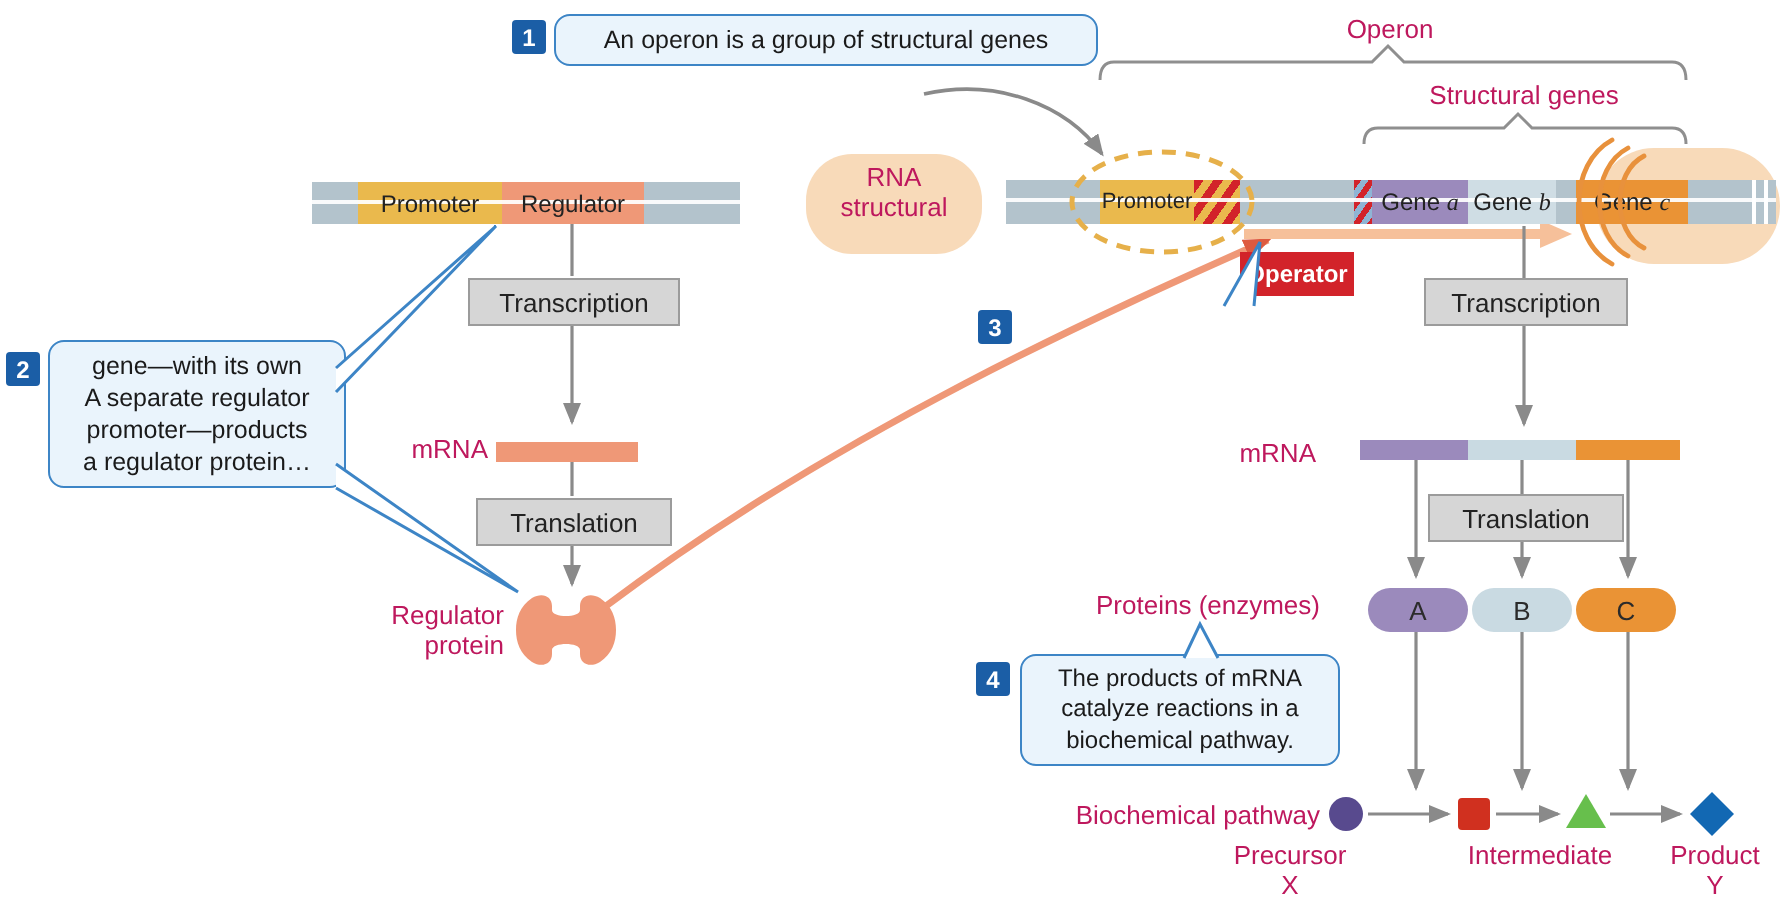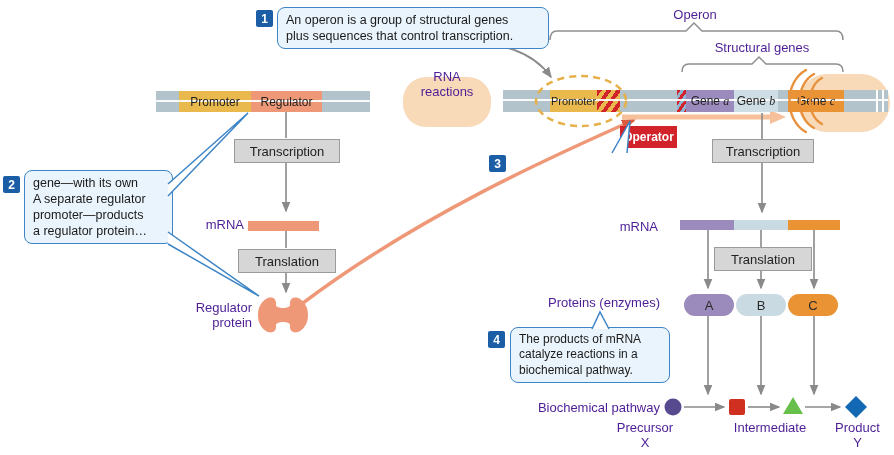--- a/index.html
+++ b/index.html
@@ -1,27 +1,27 @@
 <!DOCTYPE html>
 <html style="--callout_border: #3d85c6; --callout_bg: #eaf4fc; --badge_bg: #1b5ea6; --process_box_bg: #d6d6d6; --process_box_border: #9b9b9b; --dna_gray: #b3c3cc; --promoter_gold: #eab94d; --regulator_salmon: #ef9877; --operator_red: #d2232a; --gene_a_purple: #9b8abc; --gene_b_blue: #cfdde4; --gene_c_orange: #ea9335; --mrna_salmon: #ef9877; --mrna_purple: #9b8abc; --mrna_blue: #c9dae2; --mrna_orange: #ea9335; --polymerase_peach: #f8dab9; --arrow_gray: #8a8a8a; --dashed_gold: #e6b04a; --arc_orange: #e8913c; --salmon_line: #ef9877; --salmon_arrowhead: #de5a3f; --precursor_purple: #584a8e; --intermediate_red: #d0301f; --intermediate_green: #67bf4c; --product_blue: #1268b3;"><head>
 <meta charset="utf-8">
 <style>
   html,body{margin:0;padding:0;background:#fff;}
   .fig{position:relative;width:894px;height:455px;background:#fff;
        font-family:"Liberation Sans","DejaVu Sans",sans-serif;color:#222;overflow:hidden;}
   .layer{position:absolute;left:0;top:0;width:894px;height:455px;}
   .under{z-index:1;} .over{z-index:3;pointer-events:none;}
 
-  .lbl{position:absolute;z-index:2;font-size:13px;color:#4c1d95;line-height:1.15;}
+  .lbl{position:absolute;z-index:2;font-size:13px;color:#be185d;line-height:1.15;}
   .ctr{text-align:center;} .rgt{text-align:right;}
 
   .callout{position:absolute;z-index:2;background:var(--callout_bg,#eaf4fc);
            border:1.6px solid var(--callout_border,#3d85c6);border-radius:8px;
            padding:4px 8px;font-size:12.5px;line-height:1.28;color:#1a1a1a;}
-  .callout span{display:block;}
+  .callout span{display:block;text-align:center;}
   .badge{position:absolute;z-index:2;width:17px;height:17px;background:var(--badge_bg,#1b5ea6);
          color:#fff;font-size:12px;font-weight:bold;display:flex;align-items:center;
          justify-content:center;border-radius:2px;}
 
   .pbox{position:absolute;z-index:2;background:var(--process_box_bg,#d6d6d6);
         border:1px solid var(--process_box_border,#9b9b9b);font-size:13px;
         display:flex;align-items:center;justify-content:center;}
 
   .bar{position:absolute;z-index:2;background:var(--dna_gray,#b3c3cc);}
   .seg{position:absolute;top:0;height:100%;display:flex;align-items:center;
@@ -98,26 +98,25 @@
     <path d="M550,40 Q550,31 557,31 L686,31 L694,23 L702,31 L836,31 Q843,31 843,40" fill="none" stroke="#8f8f8f" stroke-width="1.5"></path>
     <path d="M682,72 Q682,64 689,64 L752,64 L759,57 L766,64 L836,64 Q843,64 843,72" fill="none" stroke="#8f8f8f" stroke-width="1.5"></path>
   </svg>
 
   <div class="lbl ctr" style="left:645px;top:8px;width:100px;">Operon</div>
   <div class="lbl ctr" style="left:692px;top:41px;width:140px;">Structural genes</div>
 
   <div class="badge" style="left:256px;top:10px;">1</div>
   <div class="callout" style="left:277px;top:7px;width:254px;">
     <span>An operon is a group of structural genes</span>
-    <span>plus sequences that control transcription.</span>
-  </div>
-
-  <div class="lbl ctr" style="left:403px;top:70px;width:88px;">
+  </div>
+
+  <div class="lbl ctr" style="left:403px;top:82px;width:88px;">
     <span style="display:block;">RNA</span>
-    <span style="display:block;">reactions</span>
+    <span style="display:block;">structural</span>
   </div>
 
   <div class="bar" style="left:156px;top:91px;width:214px;height:21px;">
     <div class="barline"></div>
     <div class="seg" style="left:23px;width:72px;background:var(--promoter_gold,#eab94d);">
       <span>Promoter</span>
     </div>
     <div class="seg" style="left:95px;width:71px;background:var(--regulator_salmon,#ef9877);">
       <span>Regulator</span>
     </div>

